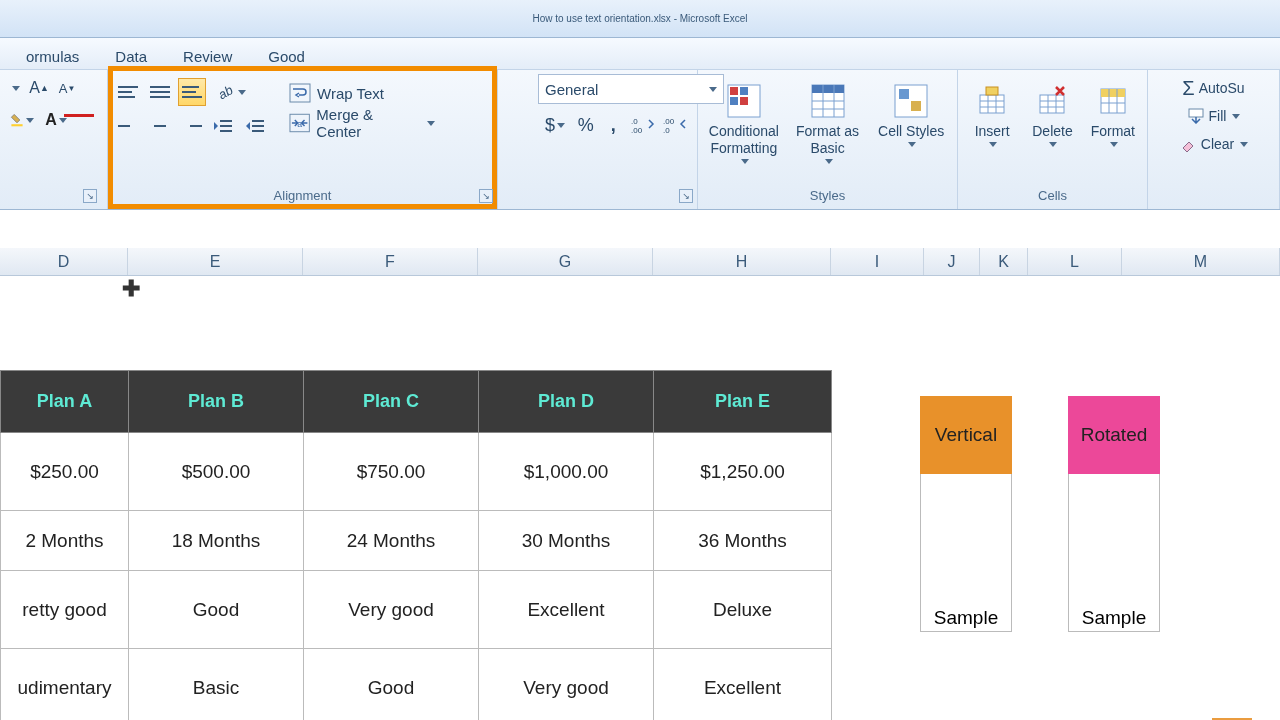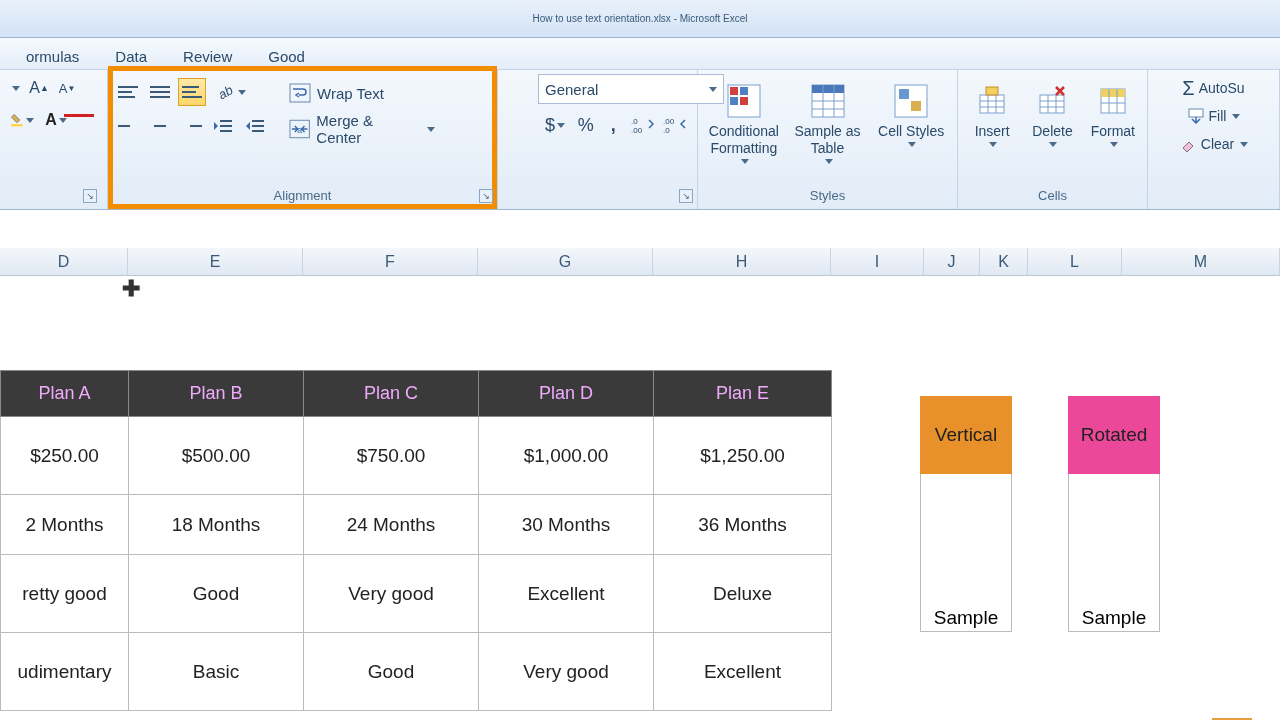--- a/index.html
+++ b/index.html
@@ -30,21 +30,21 @@
 .dd-arrow { width: 0; height: 0; border-left: 4px solid transparent; border-right: 4px solid transparent; border-top: 5px solid #4a6a8a; margin-left: 2px; }
 
 
 .align-group { width: 390px; }
 .align-highlight { position: absolute; top: -4px; left: 0; width: 100%; height: calc(100% + 4px); border: 5px solid #f28c00; pointer-events: none; }
 .align-buttons { display: flex; flex-direction: column; gap: 6px; }
 .align-row { display: flex; gap: 4px; }
 .align-btn { width: 28px; height: 28px; }
 .orient-btn { width: 40px; height: 28px; display: flex; align-items: center; }
 .indent-btn { width: 28px; height: 28px; }
-.wrap-merge { display: flex; flex-direction: column; gap: 6px; margin-left: 8px; }
+.wrap-merge { display: flex; flex-direction: column; margin-left: 8px; }
 .wide-btn { width: 160px; height: 30px; display: flex; align-items: center; justify-content: flex-start; gap: 6px; padding: 0 6px; font-size: 15px; color: #2a4a6a; }
 
 
 .number-group { width: 200px; padding-left: 40px; }
 .num-format { width: 186px; height: 30px; border: 1px solid #a8bcd6; background: #fff; display: flex; align-items: center; justify-content: space-between; padding: 0 6px; font-size: 15px; color: #2a4a6a; }
 .num-row { display: flex; gap: 0; margin-top: 6px; }
 .num-btn { width: 36px; height: 30px; font-size: 18px; color: #2a4a6a; }
 .num-btn-wide { width: 45px; }
 
 
@@ -63,21 +63,21 @@
 
 .colhdr-row { height: 28px; background: linear-gradient(#f4f7fb, #e0e8f2); border-bottom: 1px solid #b8c8da; display: flex; margin-top: 38px; }
 .colhdr { border-right: 1px solid #c8d4e2; display: flex; align-items: center; justify-content: center; font-size: 16px; color: #3a5a7a; }
 
 
 .sheet { position: relative; background: #fff; height: 500px; }
 .plus-cursor { position: absolute; left: 122px; top: 0px; font-size: 22px; color: #333; font-weight: bold; pointer-events: none; }
 
 
 .data-table { position: absolute; left: 0; top: 94px; border-collapse: collapse; }
-.data-table th { background: #3a3a3a; color: #f0abfc; font-size: 18px; font-weight: normal; padding: 12px 0; border: 1px solid #888; }
+.data-table th { background: #3a3a3a; color: #5eead4; font-size: 18px; font-weight: bold; padding: 20px 0; border: 1px solid #888; }
 .data-table td { border: 1px solid #bbb; text-align: center; font-size: 19px; color: #222; padding: 0; height: 78px; }
 .data-table tr:nth-child(2) td { height: 60px; }
 
 
 .orient-demo { position: absolute; left: 920px; top: 120px; display: flex; gap: 56px; }
 .orient-col { display: flex; flex-direction: column; align-items: center; }
 .orient-head { width: 92px; height: 78px; display: flex; align-items: center; justify-content: center; font-size: 19px; color: #222; }
 .orient-head.v { background: #e8912a; }
 .orient-head.r { background: #ec4899; }
 .orient-sample { width: 92px; height: 158px; border-left: 1px solid #bbb; border-right: 1px solid #bbb; border-bottom: 1px solid #bbb; display: flex; align-items: flex-end; justify-content: center; font-size: 19px; padding-bottom: 2px; }
@@ -287,21 +287,21 @@
         <div class="big-icon">
           <svg width="36" height="36" viewBox="0 0 36 36">
               <rect x="2" y="2" width="32" height="32" fill="#fff" stroke="#7aa0d0"></rect>
               <rect x="2" y="2" width="32" height="8" fill="#4a78b8"></rect>
               <line x1="2" y1="18" x2="34" y2="18" stroke="#7aa0d0"></line>
               <line x1="2" y1="26" x2="34" y2="26" stroke="#7aa0d0"></line>
               <line x1="13" y1="2" x2="13" y2="34" stroke="#7aa0d0"></line>
               <line x1="24" y1="2" x2="24" y2="34" stroke="#7aa0d0"></line>
             </svg>
         </div>
-        <div class="lbl">Sample as Table</div>
+        <div class="lbl">Format as Basic</div>
           <div class="dd-arrow" style="margin-top:2px"></div>
       </div>
       <div class="big-btn btn">
         <div class="big-icon">
           <svg width="36" height="36" viewBox="0 0 36 36">
               <rect x="2" y="2" width="32" height="32" fill="#fff" stroke="#7aa0d0"></rect>
               <rect x="6" y="6" width="10" height="10" fill="#6898d0"></rect>
               <rect x="18" y="18" width="10" height="10" fill="#d8b050"></rect>
             </svg>
         </div>

